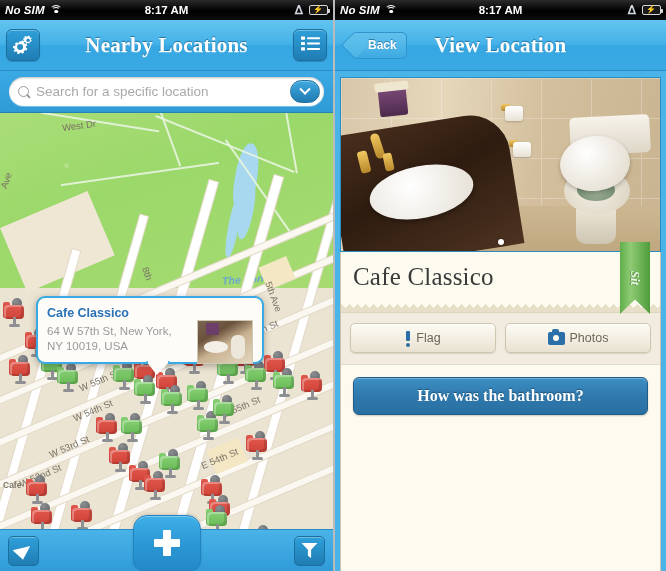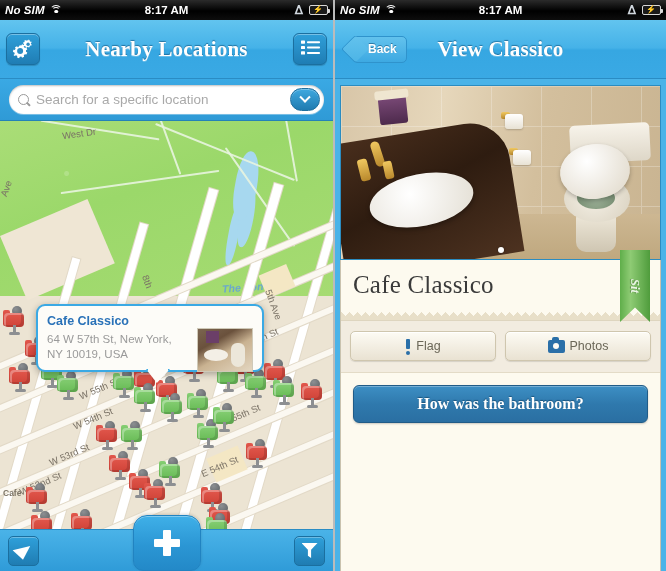--- a/index.html
+++ b/index.html
@@ -34,21 +34,21 @@
   .wifi-ic i:nth-child(3){ width:3.5px;height:3.5px; top:5px; background:#fff; border-radius:50%; border:none;}
   .bt-ic { font-size: 12px; line-height: 1; color:#cfd6dd; }
   .batt { width:19px; height:10px; border:1.2px solid #d8d8d8; border-radius:2px; position:relative;
     background:#1a1a1a; display:flex; align-items:center; justify-content:center;}
   .batt:after{ content:""; position:absolute; right:-3px; top:3px; width:2px; height:4px;
     background:#d8d8d8; border-radius:0 1px 1px 0;}
   .batt .bolt{ color:#fff; font-size:8px; line-height:1; }
 
   
   .navbar {
-    position: relative; height: 59px; width:100%;
+    position: relative; height: 51px; width:100%;
     background: linear-gradient(#62c4ef 0%, #45b2e8 48%, #36a7e2 52%, #3aa9e4 100%);
     border-bottom: 1px solid #2a8cc4;
     display:flex; align-items:center; padding: 0 6px;
   }
   .nav-title {
     position:absolute; left:0; right:0; text-align:center;
     font-family: "Liberation Serif", serif; font-weight:bold;
     font-size: 21px; color:#fff; letter-spacing:0.2px;
     text-shadow: 0 -1px 1px rgba(0,60,100,.55), 0 1px 0 rgba(255,255,255,.25);
     pointer-events:none;
@@ -679,21 +679,21 @@
         <span class="batt">
             <span class="bolt">⚡</span>
           </span>
       </div>
     </div>
 
     <div class="navbar">
       <div class="back-btn">
         <span>Back</span>
       </div>
-      <div class="nav-title">View Classico</div>
+      <div class="nav-title">View Location</div>
     </div>
 
     <div class="detail">
 
       <div class="photo">
         <span class="ph-wall"></span>
         <span class="ph-tilegrid"></span>
         <span class="ph-floor"></span>
         <span class="tp" style="left:160px; top:26px;">
             <i class="bar"></i>

